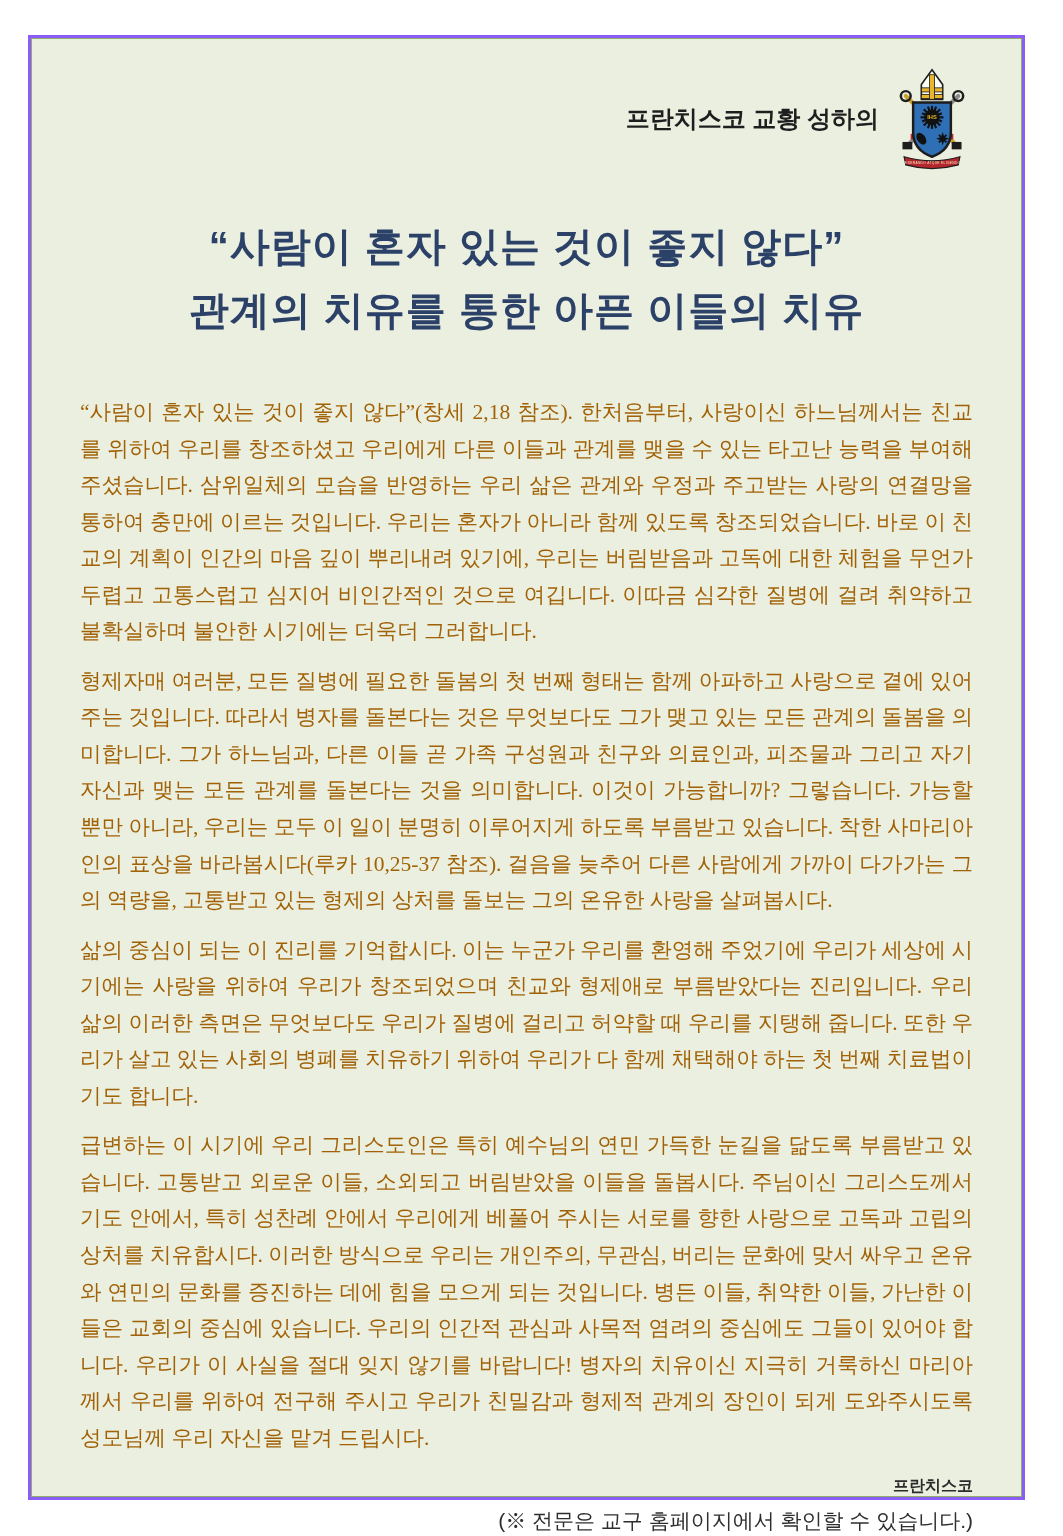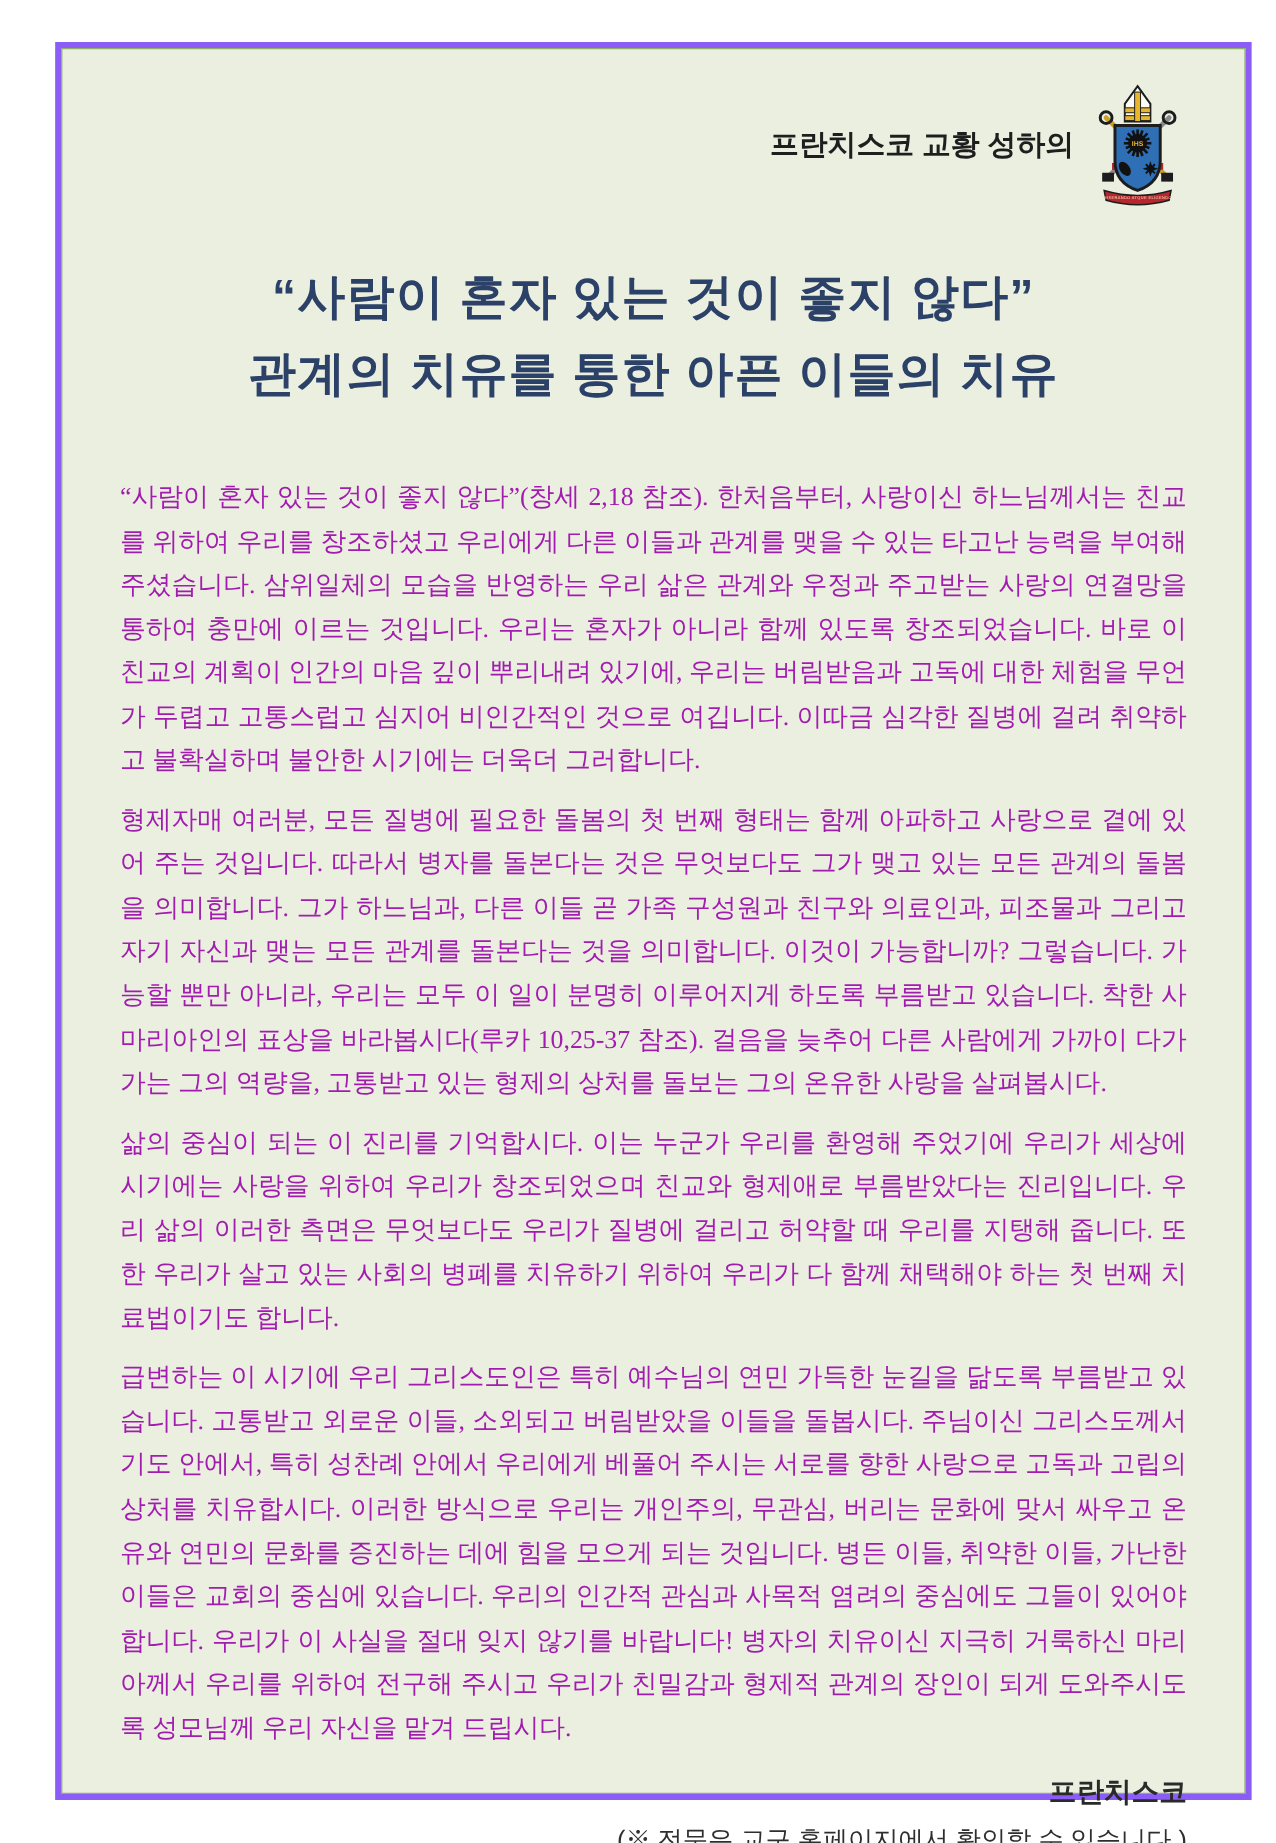--- a/index.html
+++ b/index.html
@@ -1,23 +1,23 @@
 <!DOCTYPE html>
 <html><head>
 <meta charset="utf-8">
 <style>
   * { margin:0; padding:0; box-sizing:border-box; }
   html,body { width:1063px; height:1536px; background:#ffffff; }
   body { font-family:"Liberation Serif", serif; position:relative; }
 
   .frame {
-    position:absolute; left:46px; top:35px;
+    position:absolute; left:28px; top:35px;
     width:997px; height:1465px;
     background:#ebefe0;
-    border:5px solid #8b5cf6;
+    border:3px solid #8b5cf6;
     box-shadow: inset 0 0 0 1px #8fae6b;
     padding:0 49px;
   }
 
   
   .header {
     margin-top:30px;
     display:flex; justify-content:flex-end; align-items:center; gap:12px;
   }
   .header-text {
@@ -38,31 +38,31 @@
     font-size:40px;
     line-height:1.6;
     letter-spacing:1px;
   }
 
   
   .content { margin-top:52px; }
   .content p {
     font-size:21.5px;
     line-height:1.70;
-    color:#a21caf;
+    color:#a16207;
     text-align:justify;
     margin-bottom:13px;
   }
 
   
   .signature {
     margin-top:20px;
     text-align:right;
     font-family:"Liberation Sans", sans-serif;
-    font-weight:700; font-size:23px; color:#2a2a2a;
+    font-weight:700; font-size:16px; color:#2a2a2a;
   }
   .footnote {
     margin-top:10px;
     text-align:right;
     font-family:"Liberation Sans", sans-serif;
     font-size:21px; color:#2e2e2e;
   }
 </style>
 </head>
 <body>

